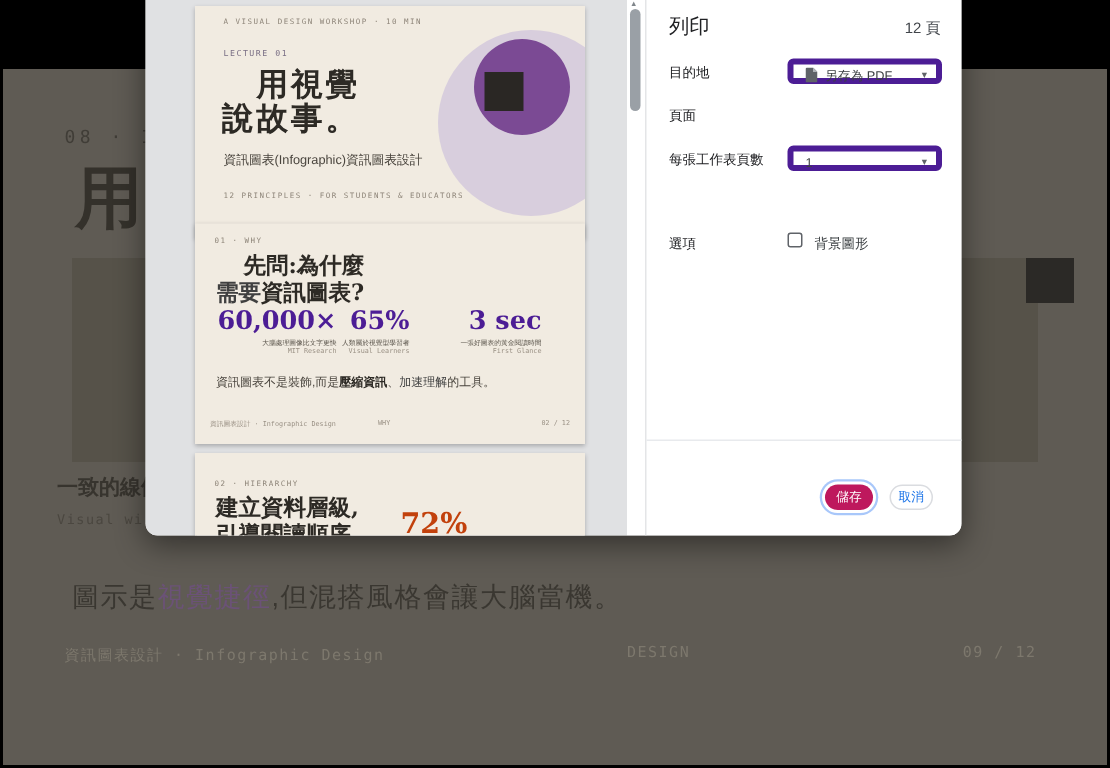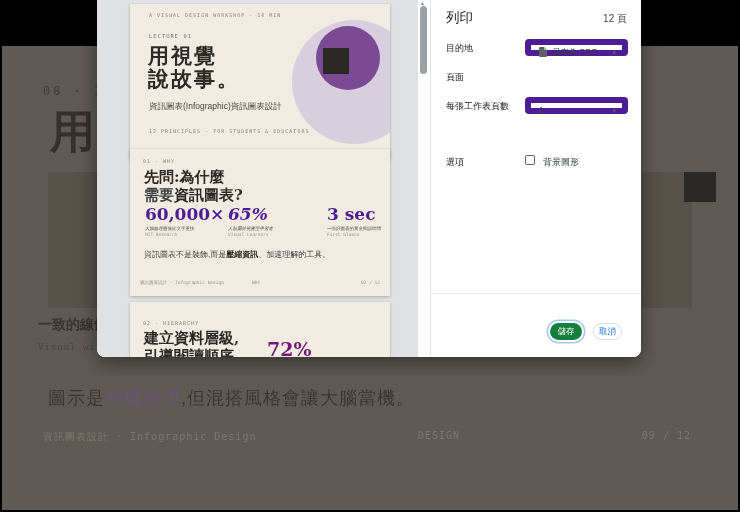--- a/index.html
+++ b/index.html
@@ -32,22 +32,22 @@
   .pfooter .fr { position:absolute; right:47px; }
 
   
   #dialog { position:absolute; left:97px; top:0; width:544px; height:357px;
             border-radius:0 0 8px 8px; overflow:hidden;
             box-shadow:0 6px 20px rgba(0,0,0,.45); background:#fff; }
   #preview-pane { position:absolute; left:0; top:0; width:321px; height:357px;
                   background:#e0e1e3; }
   .slide { position:absolute; left:33px; width:260px; background:#f1ebe1;
            box-shadow:0 1px 3px rgba(0,0,0,.25); overflow:hidden; }
-  #slide1 { top:4px;   height:155px; }
-  #slide2 { top:149px; height:147px; }
+  #slide1 { top:4px;   height:155px;text-align:right; }
+  #slide2 { top:149px; height:147px;text-align:right; }
   #slide3 { top:302px; height:90px; }
 
   .tiny-mono { font-family:"DejaVu Sans Mono", monospace; font-size:5px;
                letter-spacing:1px; color:#8d8478; }
   .serif-title { font-family:"DejaVu Serif", serif; font-weight:700; color:#2d2a25; }
   .purple { color:#404040; }
 
   
   .lav-circle { position:absolute; left:162px; top:16px; width:124px; height:124px;
                 border-radius:50%; background:#d8cedd; }
@@ -64,66 +64,66 @@
 
   
   .s2-kicker { position:absolute; left:13px; top:9px; }
   .s2-title { position:absolute; left:14px; top:20px; font-size:15px; line-height:17.5px; }
   .stat { position:absolute; top:55px; }
   .stat .num { font-family:"DejaVu Serif", serif; font-weight:700; font-size:17px;
                color:#4c1d95; }
   .stat .cap { font-size:4.5px; color:#5a544b; margin-top:2px; }
   .stat .src { font-family:"DejaVu Sans Mono", monospace; font-size:4.5px; color:#9a9185;
                margin-top:1px; }
-  #stat0 { left:15px; } #stat1 { left:98px;font-style:italic; } #stat2 { left:177px;margin-left:20px; }
+  #stat0 { left:15px; } #stat1 { left:98px; } #stat2 { left:177px; }
   .s2-body { position:absolute; left:14px; top:100px; font-size:8px; color:#49443d; }
   .s2-body b { color:#2d2a25; }
   .s2-footer { position:absolute; left:0; top:131px; width:260px;
                font-family:"DejaVu Sans Mono", monospace; font-size:4.5px; color:#9a9185; }
   .s2-footer .fl { position:absolute; left:10px; }
   .s2-footer .fc { position:absolute; left:122px; }
   .s2-footer .fr { position:absolute; right:10px; }
 
   
   .s3-kicker { position:absolute; left:13px; top:18px; }
   .s3-title { position:absolute; left:14px; top:28px; font-size:15px; line-height:17.5px; }
   .s3-stat { position:absolute; left:137px; top:36px; font-family:"DejaVu Serif", serif;
-             font-weight:700; font-size:19px; color:#701a75; }
+             font-weight:700; font-size:19px; color:#c2410c; }
 
   
   #scroll-strip { position:absolute; left:321px; top:0; width:12px; height:357px;
                   background:#fff; }
   #scroll-up { position:absolute; left:2px; top:0; font-size:5px; color:#80868b; }
   #scroll-thumb { position:absolute; left:2px; top:6px; width:7px; height:68px;
                   border-radius:4px; background:#9aa0a6; }
 
   
   #settings { position:absolute; left:333px; top:0; width:211px; height:357px;
               background:#fff; border-left:1px solid #e4e5e7; }
   .dlg-title { position:absolute; left:15px; top:9px; font-size:13.5px; color:#202124; }
   .dlg-count { position:absolute; right:14px; top:12px; font-size:10px; color:#41454a; }
   .frow { position:absolute; left:0; width:211px; height:17px; }
   .frow .flabel { position:absolute; left:15px; top:3px; font-size:9px; color:#202124; }
   .select-box { position:absolute; left:94px; top:0; width:103px; height:17px;
-                border:6px solid #4c1d95; border-radius:4px; background:#fff;
+                border:4px solid #4c1d95; border-radius:4px; background:#fff;
                 font-size:8.5px; color:#3c4043; line-height:15px; padding-left:8px; }
   .select-box .arrow { position:absolute; right:6px; top:0; font-size:7px; color:#5f6368;
                        line-height:16px; }
   .doc-ic { display:inline-block; width:8px; height:10px; vertical-align:-2px;
             margin-right:5px; }
   #row0 { top:39px; } #row1 { top:68px; } #row2 { top:97px; } #row3 { top:126px; }
   #options-row { position:absolute; left:0; top:155px; width:211px; height:14px; }
   #options-row .flabel { position:absolute; left:15px; top:1px; font-size:9px; color:#202124; }
   .checkbox { position:absolute; left:94px; top:0; width:10px; height:10px;
               border:1.5px solid #5f6368; border-radius:2px; background:#fff; }
   .chk-label { position:absolute; left:112px; top:1px; font-size:9px; color:#3c4043; }
   .btn-sep { position:absolute; left:0; top:293px; width:211px; height:1px; background:#e8eaed; }
   .btn { position:absolute; top:323px; height:17px; border-radius:9px; font-size:8.5px;
          line-height:17px; text-align:center; cursor:pointer; }
-  #save-btn { left:119px; width:32px; background:#15803d; color:#fff;
+  #save-btn { left:119px; width:32px; background:#be185d; color:#fff;
               box-shadow:0 0 0 2px #fff, 0 0 0 3.5px #a8c7fa; }
   #cancel-btn { left:162px; width:29px; background:#fff; color:#1a73e8;
                 border:1px solid #dadce0; line-height:15px; }
 </style>
 </head>
 <body>
 
 <div id="page">
   <div class="band"></div>
   <div class="dark-chip"></div>

